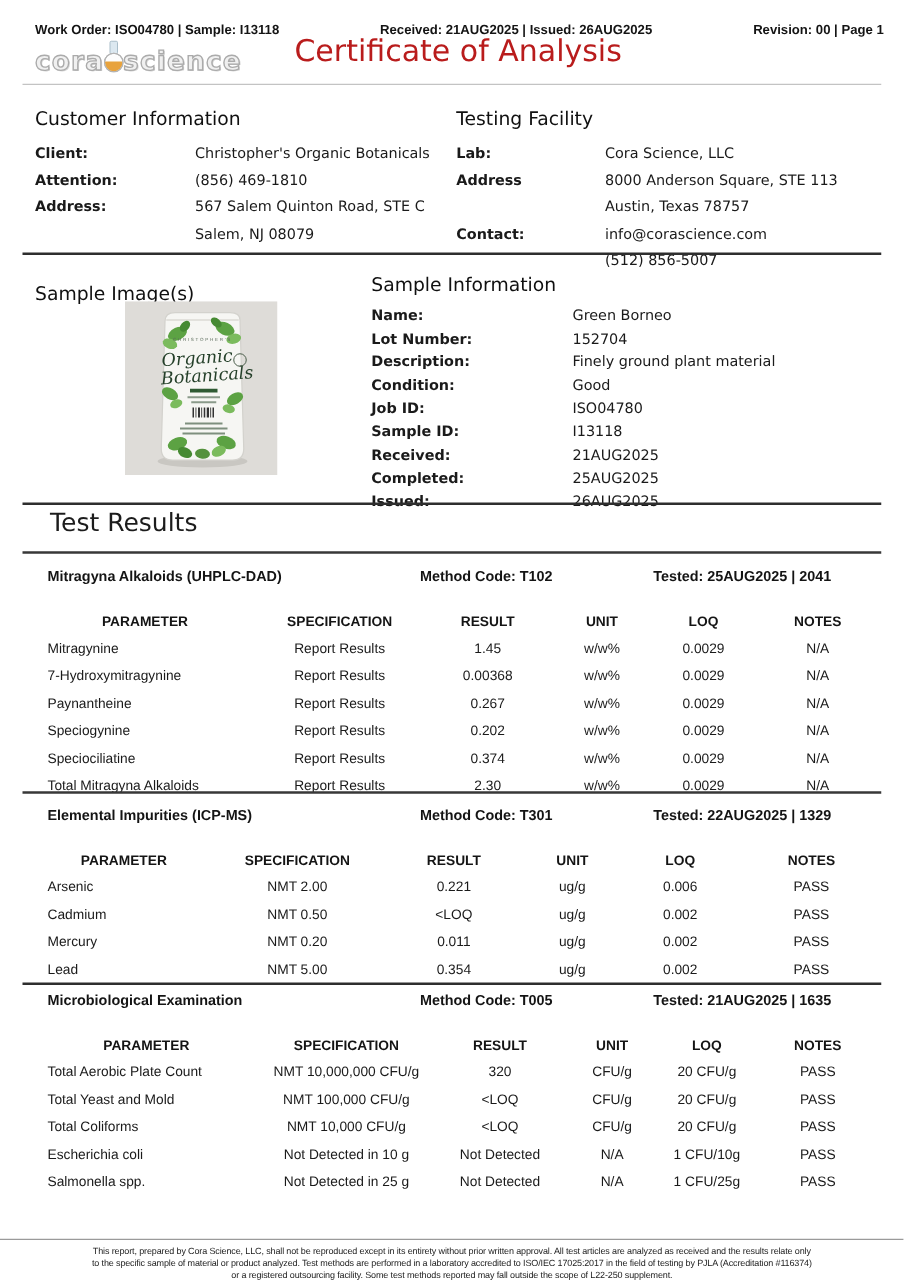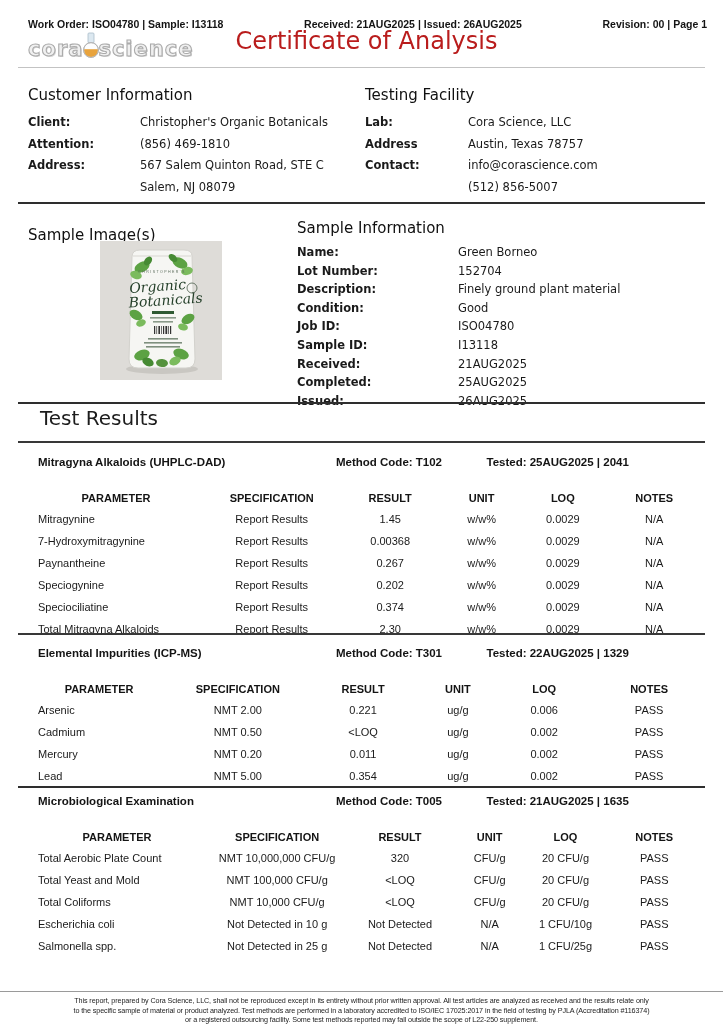--- a/index.html
+++ b/index.html
@@ -33,21 +33,21 @@
   .doc-title {
     position: absolute; top: 1px; left: 0; right: 0;
     text-align: center; font-size: 24px; font-weight: 400; color: #b91c1c;
     font-family: "DejaVu Sans", sans-serif;
   }
   .hr-light { position: absolute; left: 18px; right: 18px; border-top: 1px solid #c3c3c3; }
   .hr-dark  { position: absolute; left: 18px; right: 18px; border-top: 2.5px solid #2e2e2e; }
   .hr-mid   { position: absolute; left: 18px; right: 18px; border-top: 2px solid #383838; }
 
   .sec-heading { font-size: 15px; color: #101010; font-family: "DejaVu Sans", sans-serif; }
-  .kv { display: flex; font-size: 11.5px; line-height: 21.5px; font-family: "DejaVu Sans", sans-serif; }
+  .kv { display: flex; font-size: 11.5px; line-height: 21.5px; font-family: "DejaVu Sans", sans-serif; gap: 16px; }
   .kv .k { font-weight: bold; flex: none; }
   .kv .v div { line-height: 21.5px; }
   .cust .k { width: 112px; }
   .fac  .k { width: 103px; }
   .si-row { display: flex; font-size: 11.5px; line-height: 18.6px; font-family: "DejaVu Sans", sans-serif; align-items: flex-end; }
   .si-row .k { font-weight: bold; width: 161px; flex: none; }
 
   .customer-block { position: absolute; top: 86px; left: 28px; width: 330px; }
   .facility-block { position: absolute; top: 86px; left: 365px; width: 345px; }
   .kv-list { margin-top: 8px; }
@@ -62,21 +62,21 @@
     font-size: 20px; color: #1c1c1c; font-family: "DejaVu Sans", sans-serif;
   }
 
   .table-block { position: absolute; left: 28px; width: 677px; }
   .t-title {
     display: grid; grid-template-columns: 1.3fr 1fr 1.1fr;
     font-size: 11.5px; font-weight: bold; color: #141414;
     padding: 0 4px 0 10px; white-space: nowrap;
   }
   .t-title .tt-mid { text-align: center; }
-  .t-title .tt-right { text-align: left; }
+  .t-title .tt-right { text-align: center; }
   table { width: 100%; border-collapse: collapse; table-layout: fixed; margin-top: 17px; }
   th { font-size: 11px; font-weight: bold; color: #141414; padding: 7px 0 4px; text-align: center; white-space: nowrap; }
   td { font-size: 11px; color: #1a1a1a; padding: 5px 0; text-align: center; white-space: nowrap; }
   td:first-child { text-align: left; padding-left: 10px; }
 
   .footer-line { position: absolute; top: 991px; left: 0; right: 0; border-top: 1px solid #9a9a9a; }
   .footer {
     position: absolute; top: 996px; left: 10px; right: 10px;
     text-align: center; font-size: 7.2px; line-height: 9.6px;
     color: #1c1c1c; letter-spacing: -0.1px; white-space: nowrap;
@@ -146,20 +146,21 @@
     <div class="kv-list">
       <div class="kv fac">
         <span class="k">Lab:</span>
         <span class="v">
             <div>Cora Science, LLC</div>
           </span>
       </div>
       <div class="kv fac">
         <span class="k">Address</span>
         <span class="v">
+          <div>8000 Anderson Square, STE 113</div>
           <div>Austin, Texas 78757</div>
         </span>
       </div>
       <div class="kv fac">
         <span class="k">Contact:</span>
         <span class="v">
           <div>info@corascience.com</div>
           <div>(512) 856-5007</div>
         </span>
       </div>

